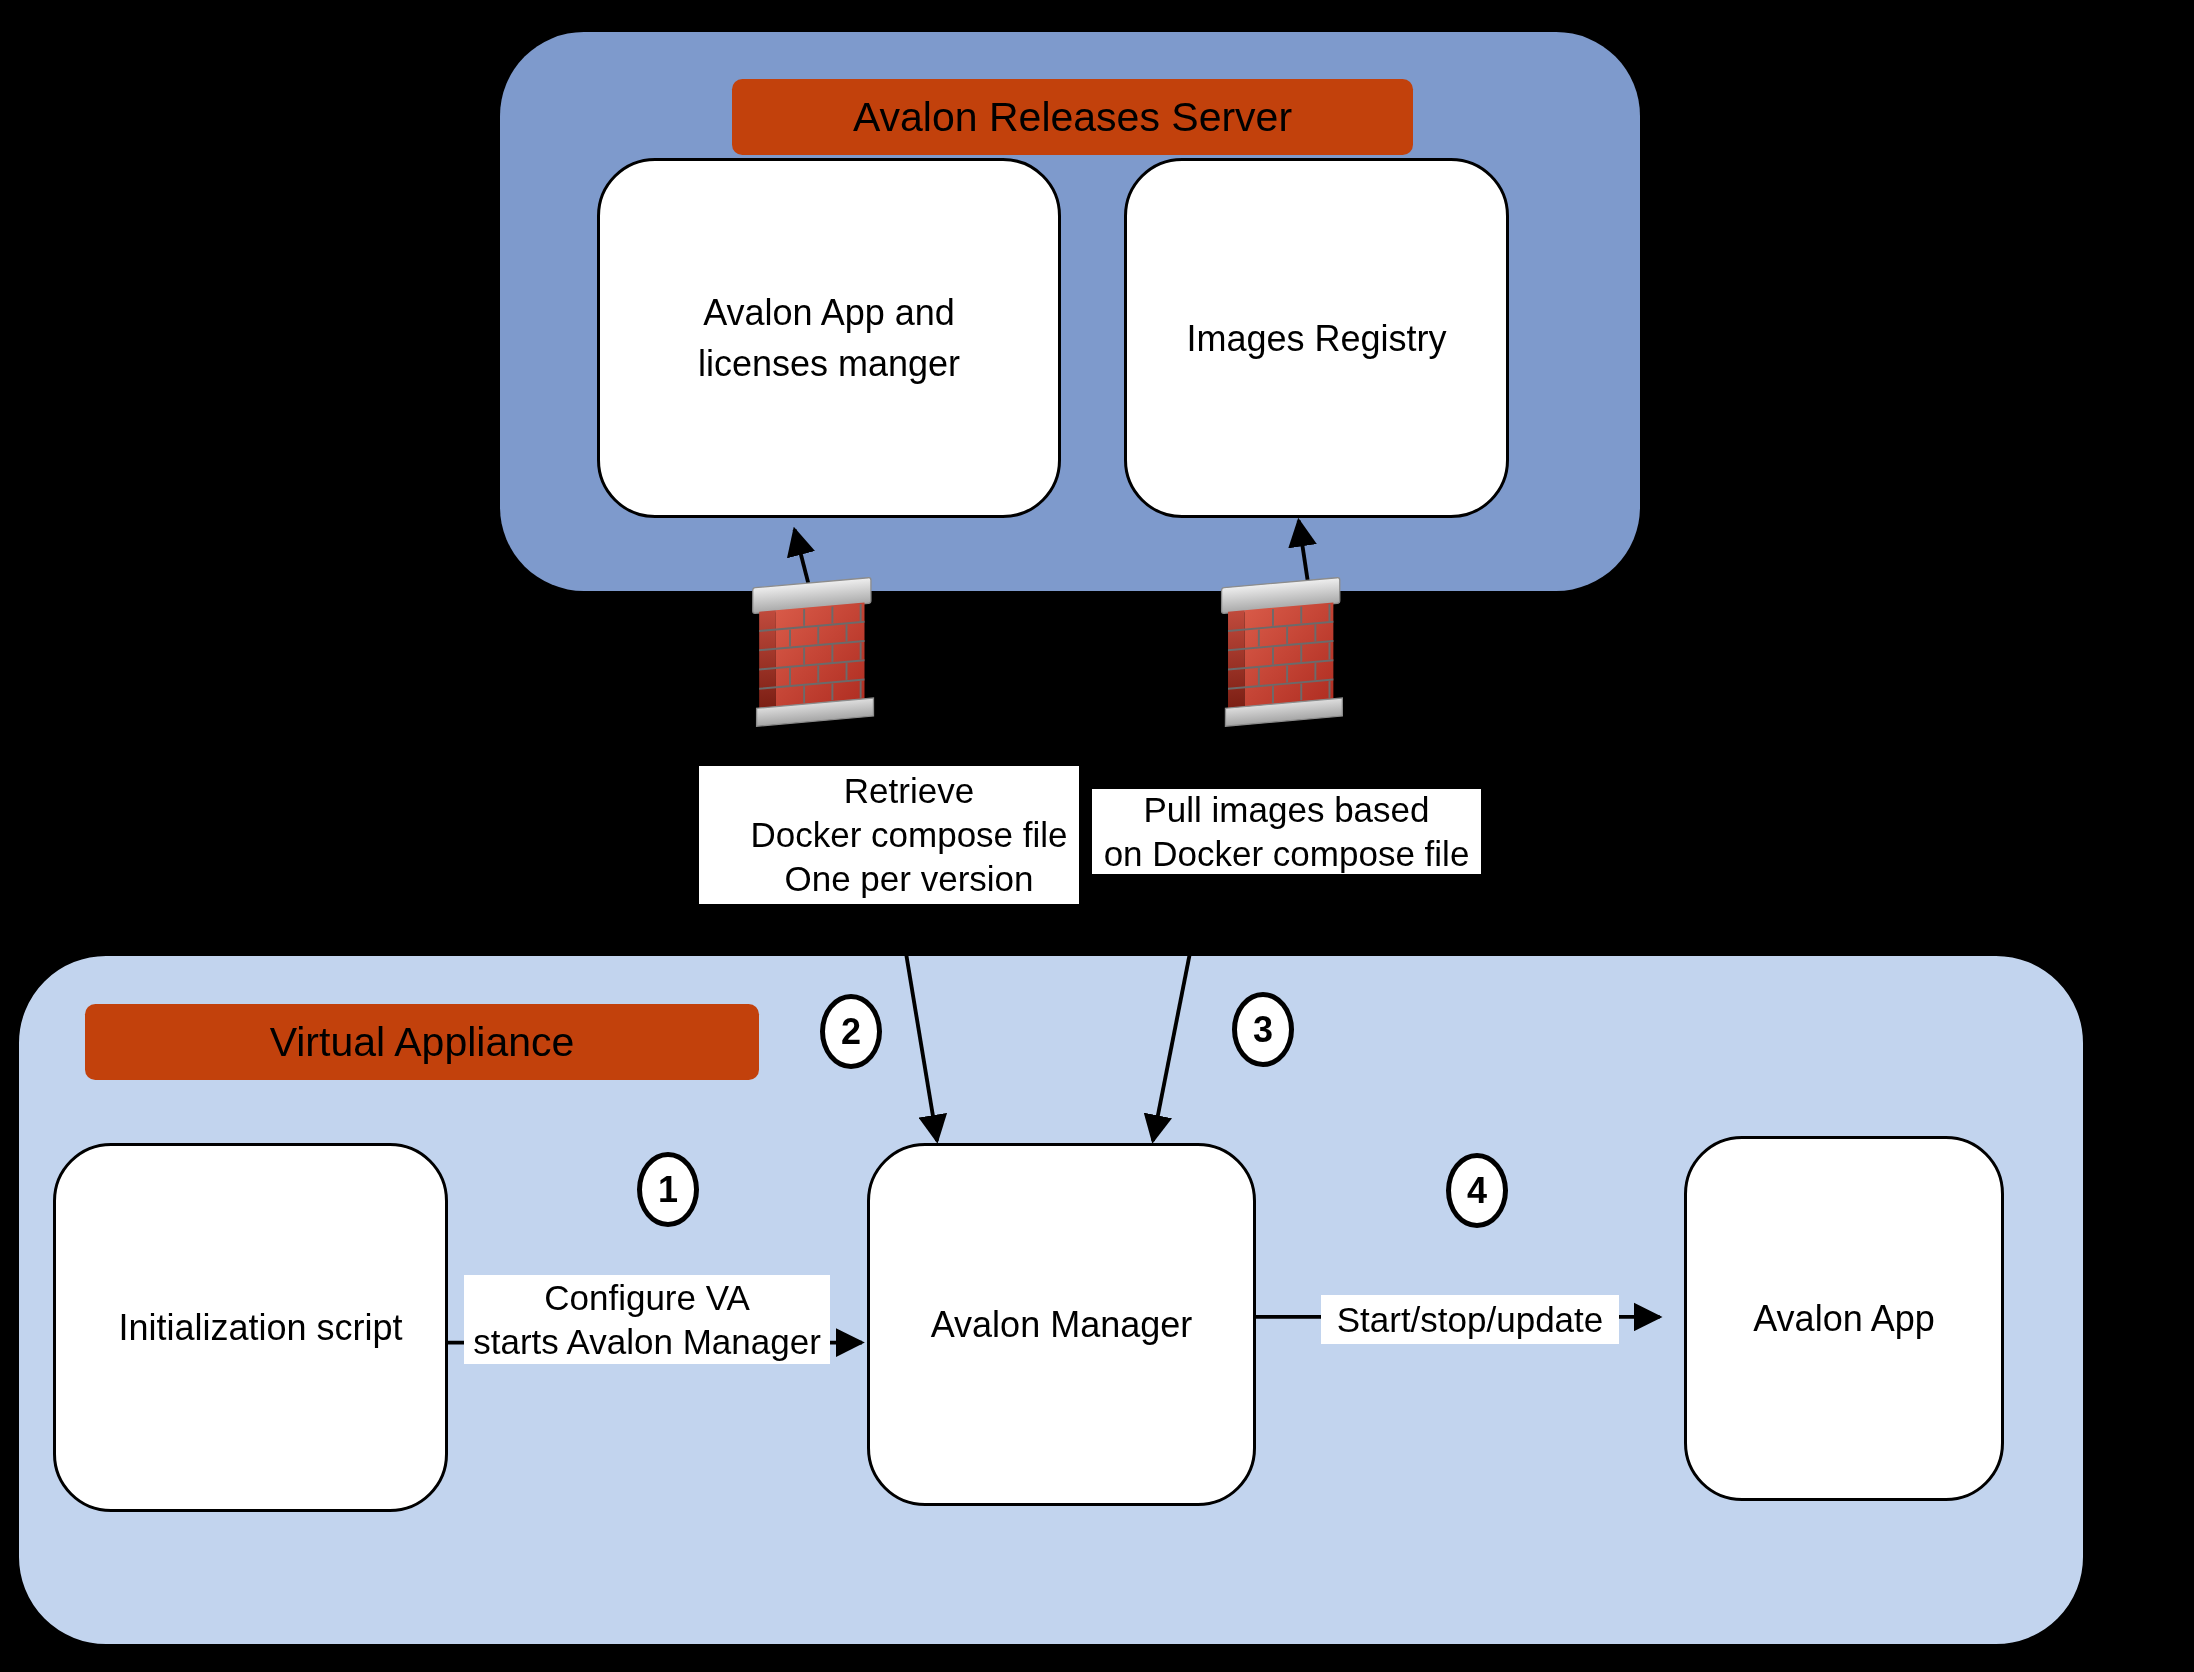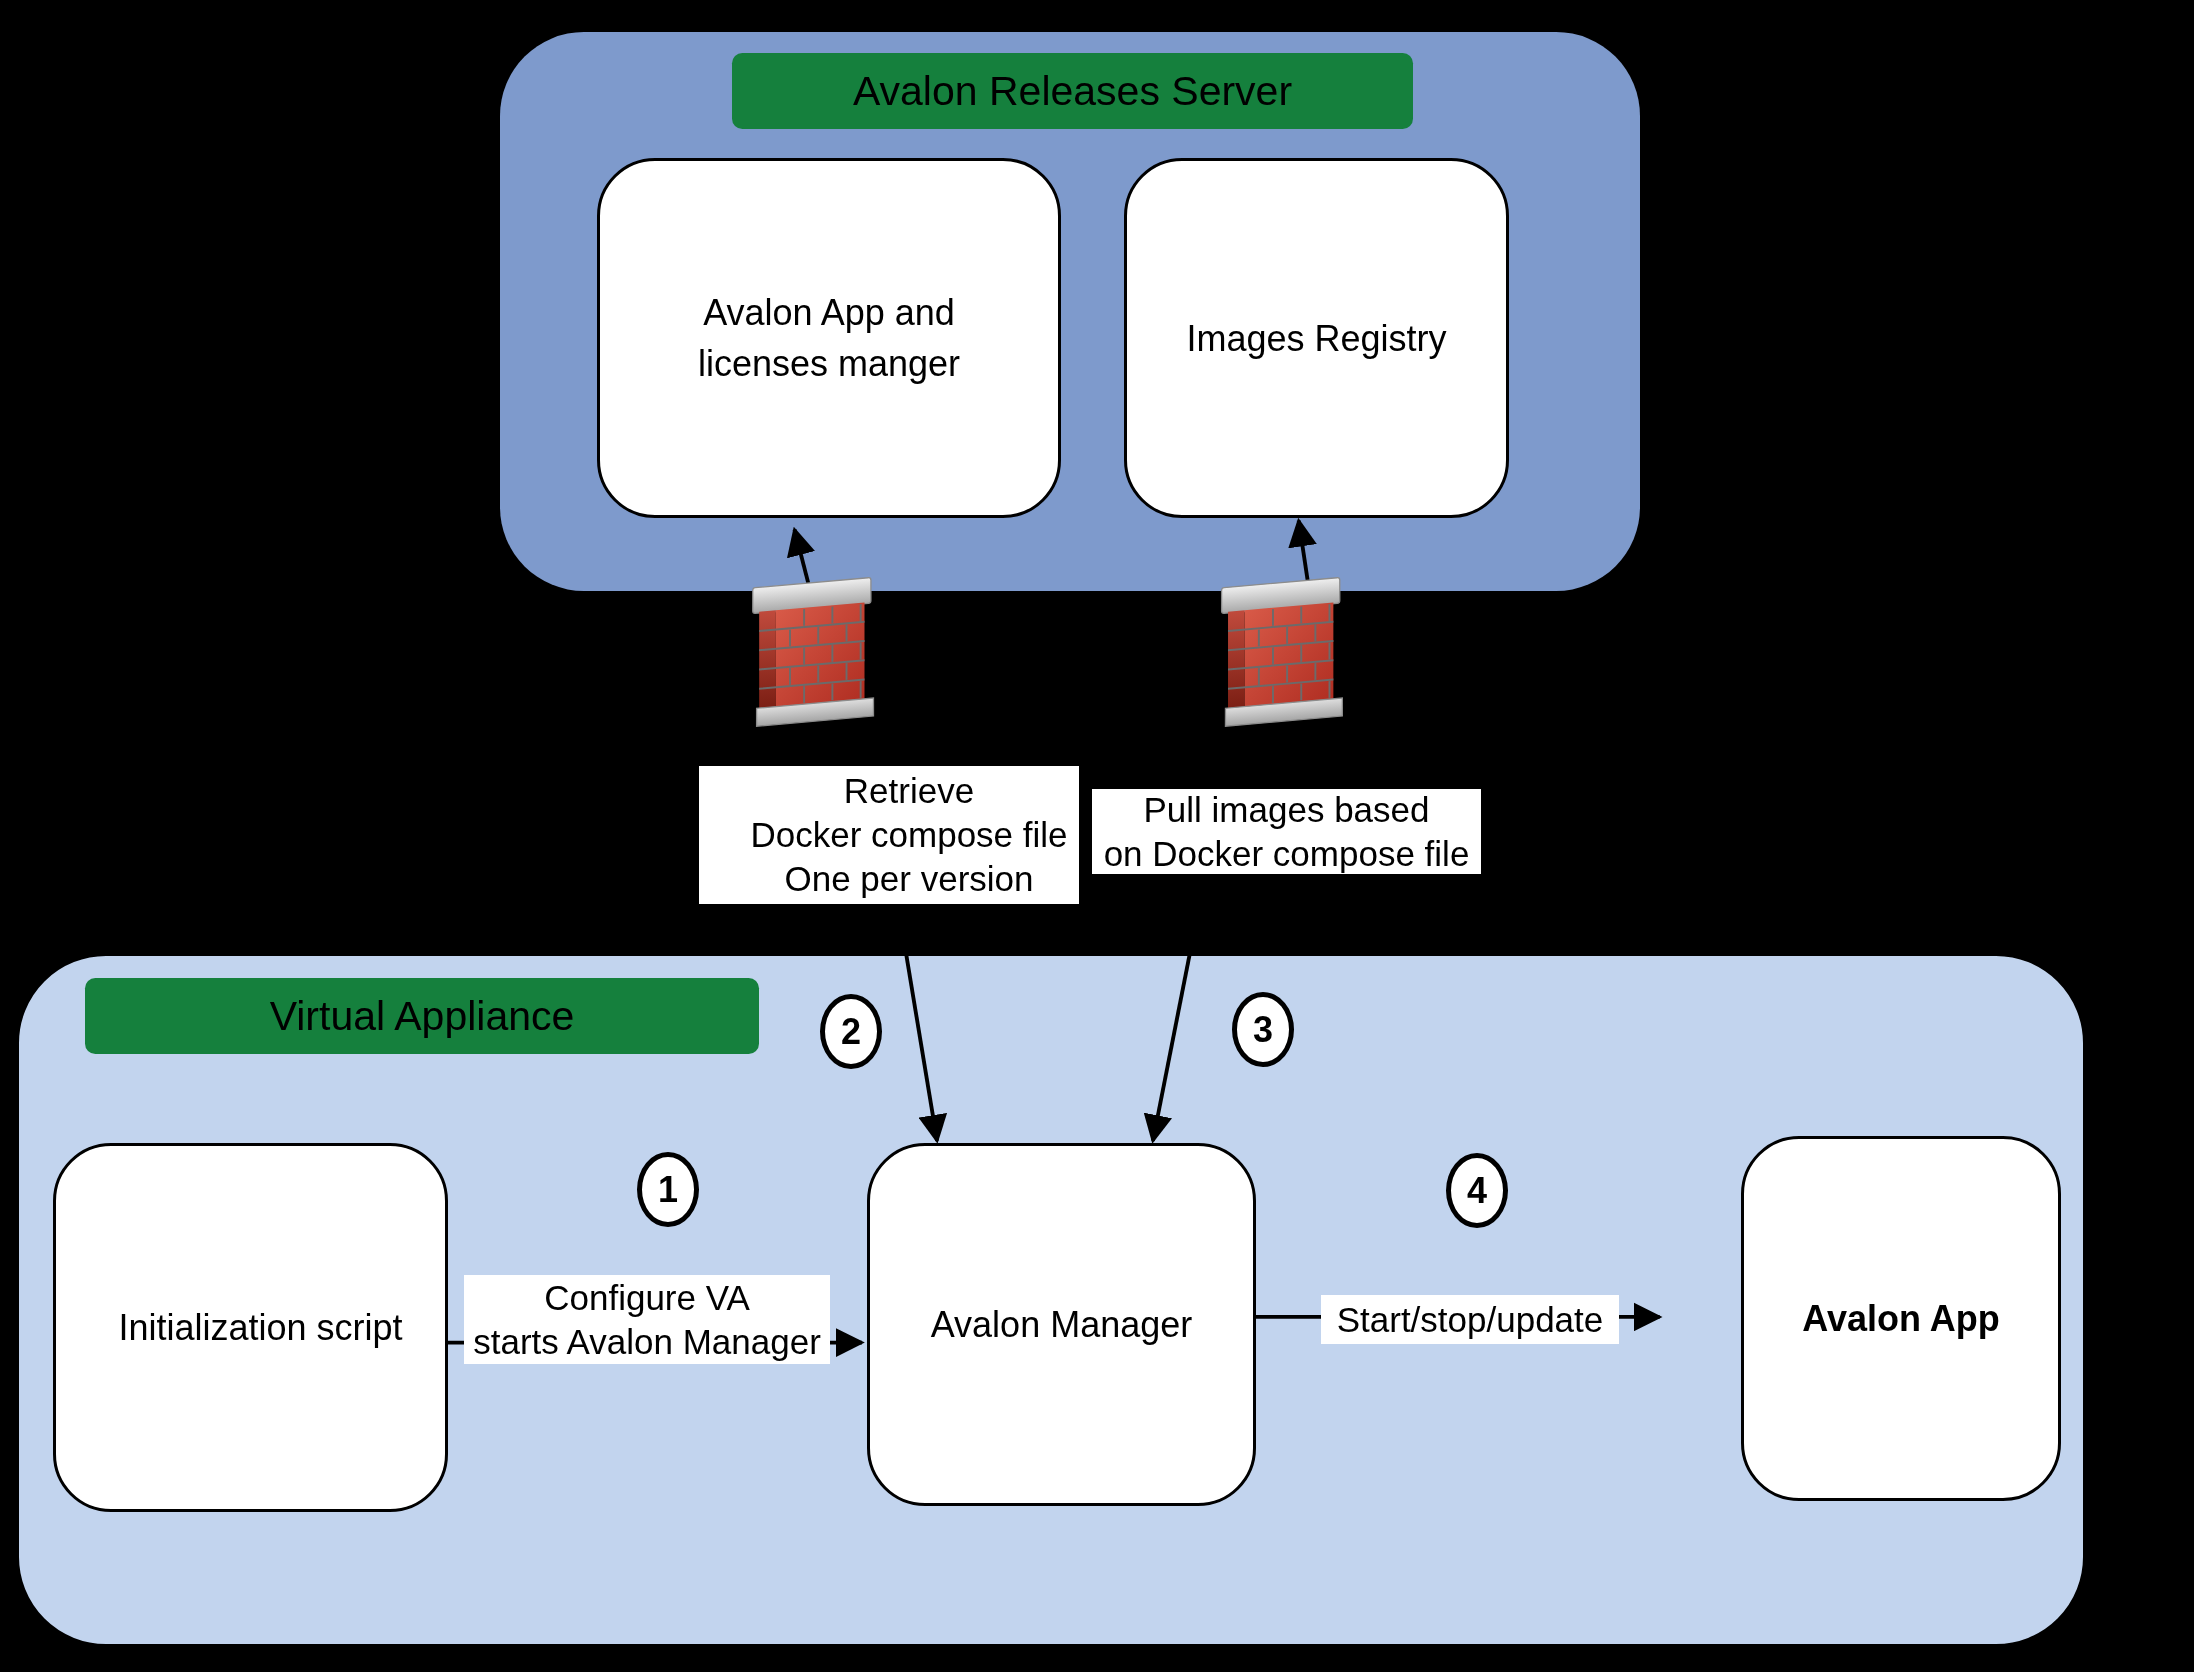--- a/index.html
+++ b/index.html
@@ -6,33 +6,33 @@
   .canvas{position:relative;width:2194px;height:1673px;background:#000;overflow:hidden;
           font-family:"Liberation Sans",sans-serif;color:#000;}
   .abs{position:absolute;}
   
   .server-ctr{left:500px;top:32px;width:1140px;height:559px;background:#7E9ACC;border-radius:84px;z-index:1;}
   .appliance-ctr{left:16px;top:953px;width:2070px;height:694px;background:#C2D4EE;
                  border:3.9px solid #000;border-radius:90px;z-index:1;box-sizing:border-box;}
   
   .overlay{left:0;top:0;width:2194px;height:1673px;z-index:2;pointer-events:none;}
   
-  .banner{background:#15803d;border-radius:10.3px;display:flex;align-items:center;justify-content:center;
-          font-size:41px;z-index:3;}
+  .banner{background:#c2410c;border-radius:10.3px;display:flex;align-items:center;justify-content:center;
+          font-size:41px;z-index:3;margin-top:26px;}
   .server-title{left:732px;top:53px;width:681px;height:76px;}
   .appliance-title{left:85px;top:978px;width:674px;height:76px;}
   
   .node{background:#fff;border:3.9px solid #000;border-radius:58px;box-sizing:border-box;
         display:flex;flex-direction:column;align-items:center;justify-content:center;
         font-size:36px;line-height:51px;text-align:center;z-index:3;}
   .node-app-lic{left:597px;top:158px;width:464px;height:360px;}
   .node-registry{left:1124px;top:158px;width:385px;height:360px;}
   .node-init{left:53px;top:1143px;width:395px;height:369px;padding-left:20px;}
   .node-manager{left:867px;top:1143px;width:389px;height:363px;}
-  .node-avapp{left:1741px;top:1136px;width:320px;height:365px;font-weight:bold;}
+  .node-avapp{left:1684px;top:1136px;width:320px;height:365px;}
   
   .flabel{background:#fff;display:flex;flex-direction:column;align-items:center;justify-content:center;
           font-size:35px;line-height:44px;text-align:center;z-index:3;}
   .flabel-retrieve{left:699px;top:766px;width:340px;height:138px;padding-left:40px;}
   .flabel-pull{left:1092px;top:789px;width:389px;height:85px;}
   .flabel-configure{left:464px;top:1275px;width:366px;height:89px;}
   .flabel-startstop{left:1321px;top:1295px;width:298px;height:49px;}
   
   .step{width:62px;height:75px;background:#fff;border:5.1px solid #000;border-radius:50%;
         box-sizing:border-box;display:flex;align-items:center;justify-content:center;

